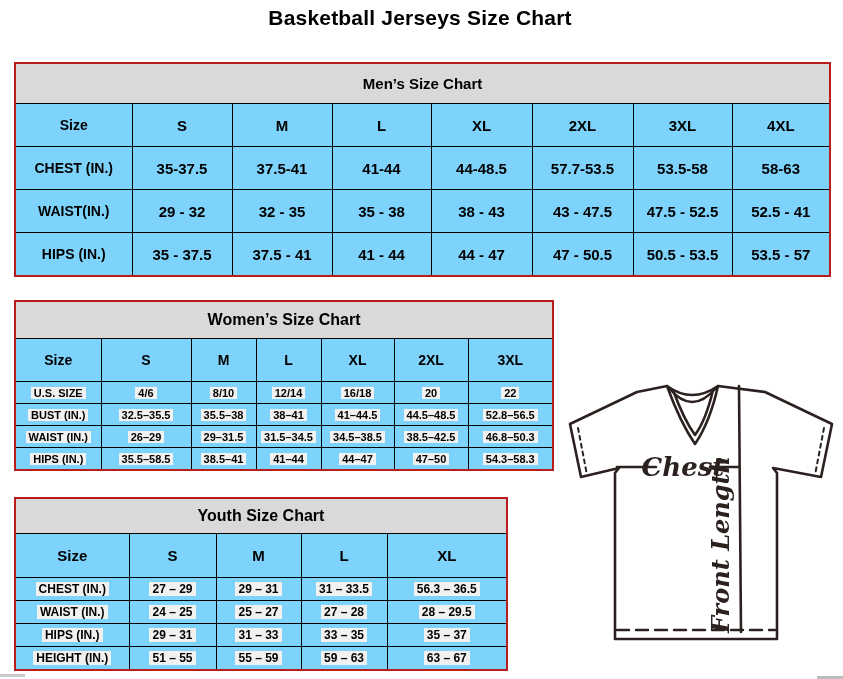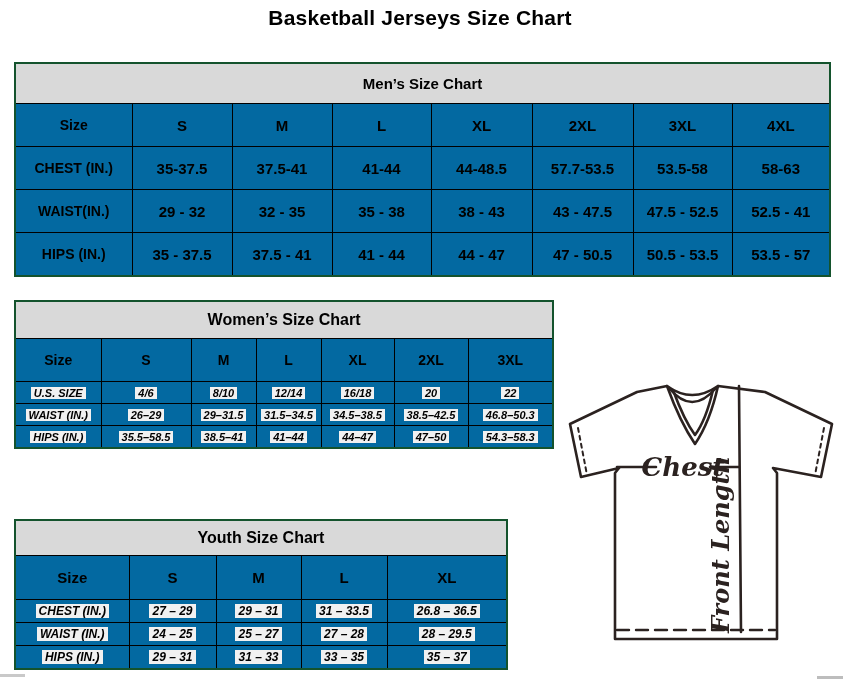--- a/index.html
+++ b/index.html
@@ -6,47 +6,47 @@
   body{
     width:843px;height:679px;position:relative;background:#ffffff;
     font-family:"Liberation Sans",sans-serif;color:#000;overflow:hidden;
   }
   .page-title{
     position:absolute;left:0;top:6px;width:840px;text-align:center;
     font-size:21px;font-weight:bold;letter-spacing:.2px;
   }
   table.size-table{
     position:absolute;border-collapse:collapse;table-layout:fixed;
-    border:2px solid #14532d;background:#0369a1;
+    border:2px solid #b91c1c;background:#7dd3fc;
   }
   .size-table td{
     border:1px solid #000;text-align:center;vertical-align:middle;
     font-weight:bold;overflow:hidden;white-space:nowrap;padding:0;
   }
   .chart-header td{background:#d9d9d9;font-size:16px;}
   
   #men-table{left:14px;top:62px;width:815px;}
   #men-table .chart-header td{height:39px;}
   #men-table td{font-size:15px;}
   #men-table tr.body-row td{height:42px;}
   #men-table td.row-label{font-size:14px;}
   
   #women-table{left:14px;top:300px;width:538px;}
   #women-table .chart-header td{height:36px;margin-top:32px;}
   #women-table tr.size-row td{height:42px;font-size:14px;}
   #women-table tr.body-row td{height:21px;font-size:11px;}
   #women-table td.row-label{font-size:11px;}
   
-  #youth-table{left:14px;top:519px;width:492px;}
+  #youth-table{left:14px;top:497px;width:492px;}
   #youth-table .chart-header td{height:34px;}
   #youth-table tr.size-row td{height:43px;font-size:15px;}
   #youth-table tr.body-row td{height:22px;font-size:12px;}
   #youth-table td.row-label{font-size:11px;}
   
-  .hl{background:#f1f1f1;padding:0 3px;font-style:italic;}
+  .hl{background:#f1f1f1;padding:0 3px;}
   
   .jersey-wrap{position:absolute;left:562px;top:376px;width:278px;height:272px;}
   .edge-strip{position:absolute;height:3px;}
   #strip-bl{left:0;top:674px;width:25px;background:#c9c9c9;}
   #strip-br{left:817px;top:676px;width:26px;background:#bdbdbd;}
 </style>
 </head>
 <body>
 
 <div class="page-title">Basketball Jerseys Size Chart</div>
@@ -135,20 +135,29 @@
   <tr class="body-row">
     <td class="row-label"><span class="hl">U.S. SIZE</span></td>
     <td><span class="hl">4/6</span></td>
     <td><span class="hl">8/10</span></td>
     <td><span class="hl">12/14</span></td>
     <td><span class="hl">16/18</span></td>
     <td><span class="hl">20</span></td>
     <td><span class="hl">22</span></td>
   </tr>
   <tr class="body-row">
+    <td class="row-label"><span class="hl">BUST (IN.)</span></td>
+    <td><span class="hl">32.5–35.5</span></td>
+    <td><span class="hl">35.5–38</span></td>
+    <td><span class="hl">38–41</span></td>
+    <td><span class="hl">41–44.5</span></td>
+    <td><span class="hl">44.5–48.5</span></td>
+    <td><span class="hl">52.8–56.5</span></td>
+  </tr>
+  <tr class="body-row">
     <td class="row-label"><span class="hl">WAIST (IN.)</span></td>
     <td><span class="hl">26–29</span></td>
     <td><span class="hl">29–31.5</span></td>
     <td><span class="hl">31.5–34.5</span></td>
     <td><span class="hl">34.5–38.5</span></td>
     <td><span class="hl">38.5–42.5</span></td>
     <td><span class="hl">46.8–50.3</span></td>
   </tr>
   <tr class="body-row">
     <td class="row-label"><span class="hl">HIPS (IN.)</span></td>
@@ -179,35 +188,42 @@
     <td>S</td>
     <td>M</td>
     <td>L</td>
     <td>XL</td>
   </tr>
   <tr class="body-row">
     <td class="row-label"><span class="hl">CHEST (IN.)</span></td>
     <td><span class="hl">27 – 29</span></td>
     <td><span class="hl">29 – 31</span></td>
     <td><span class="hl">31 – 33.5</span></td>
-    <td><span class="hl">26.8 – 36.5</span></td>
+    <td><span class="hl">56.3 – 36.5</span></td>
   </tr>
   <tr class="body-row">
     <td class="row-label"><span class="hl">WAIST (IN.)</span></td>
     <td><span class="hl">24 – 25</span></td>
     <td><span class="hl">25 – 27</span></td>
     <td><span class="hl">27 – 28</span></td>
     <td><span class="hl">28 – 29.5</span></td>
   </tr>
   <tr class="body-row">
     <td class="row-label"><span class="hl">HIPS (IN.)</span></td>
     <td><span class="hl">29 – 31</span></td>
     <td><span class="hl">31 – 33</span></td>
     <td><span class="hl">33 – 35</span></td>
     <td><span class="hl">35 – 37</span></td>
+  </tr>
+  <tr class="body-row">
+    <td class="row-label"><span class="hl">HEIGHT (IN.)</span></td>
+    <td><span class="hl">51 – 55</span></td>
+    <td><span class="hl">55 – 59</span></td>
+    <td><span class="hl">59 – 63</span></td>
+    <td><span class="hl">63 – 67</span></td>
   </tr>
 </tbody>
   </table>
 
 <div class="jersey-wrap">
   <svg width="278" height="272" viewBox="0 0 278 272">
     <g fill="none" stroke="#2b2220" stroke-width="2.6" stroke-linejoin="round" stroke-linecap="round">
 
       <path fill="#ffffff" d="M105,10 Q130,28 156,10 L203,16 L270,48 L259,101 L211,92 L215,97 L215,263 L53,263 L53,97 L57,92 L19,101 L8,48 L75,16 Z"></path>
 

